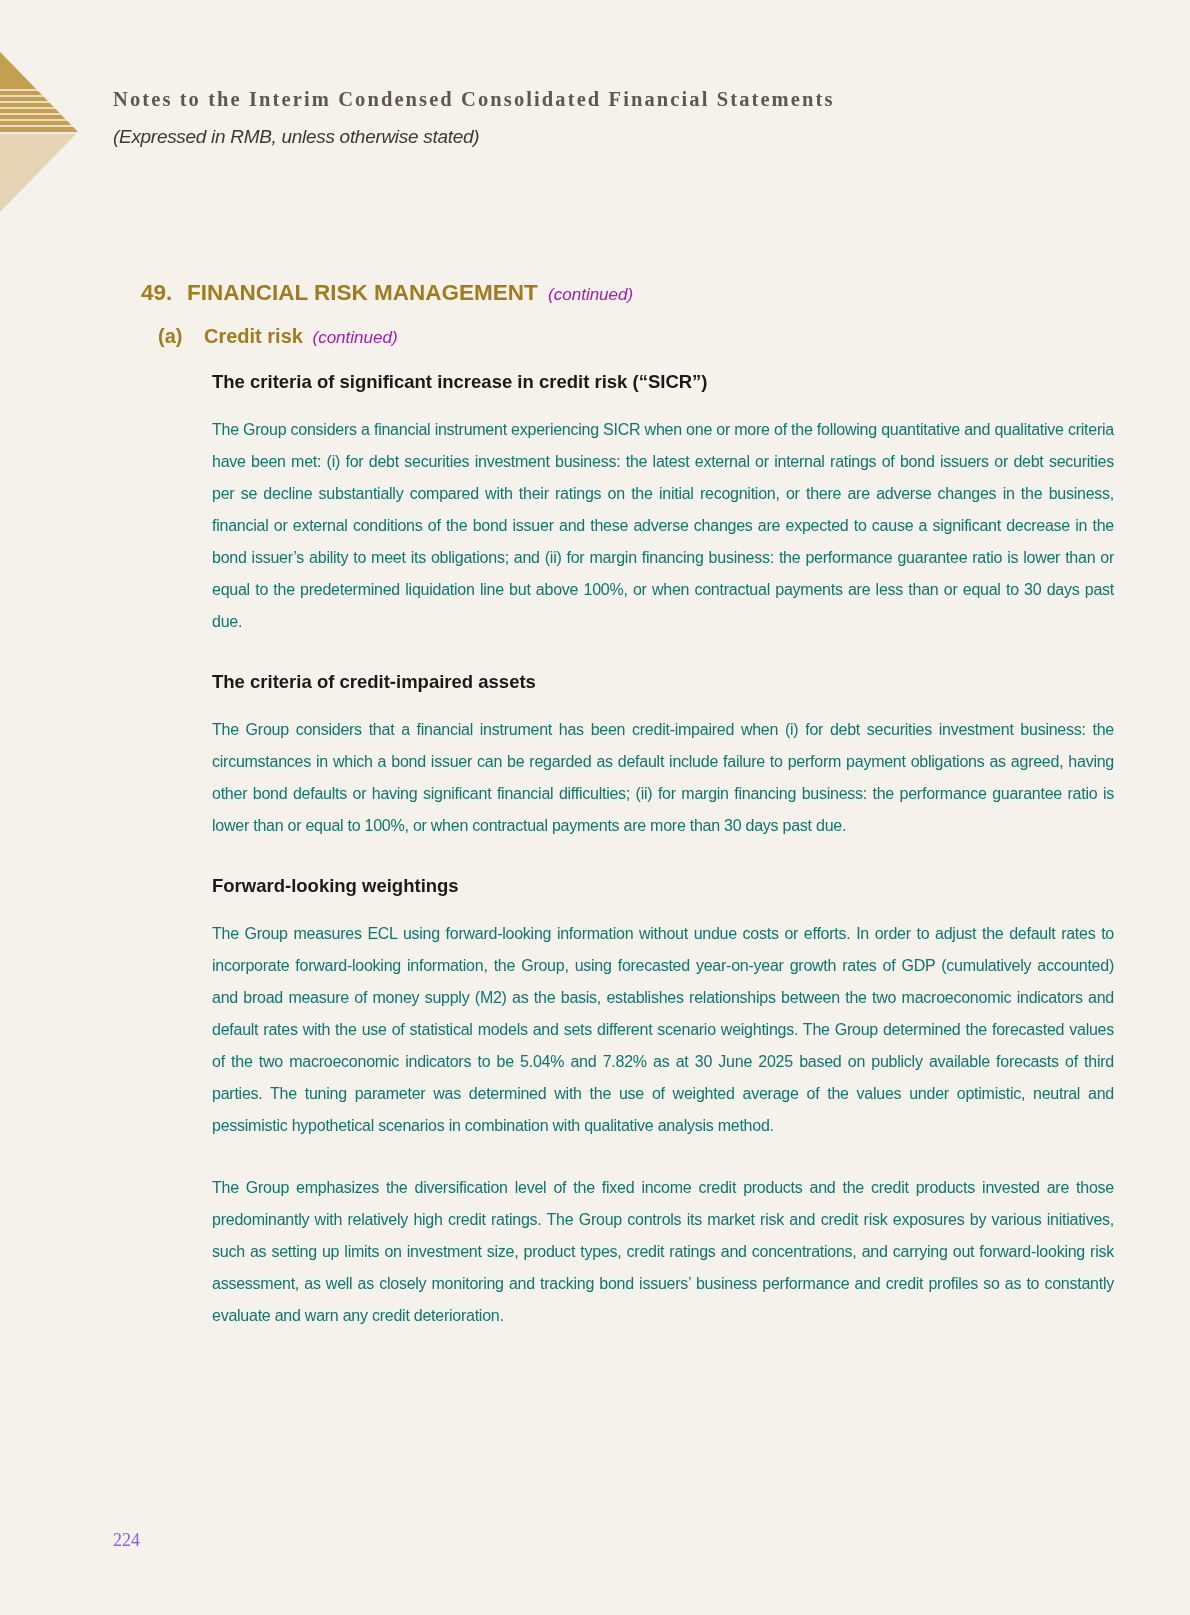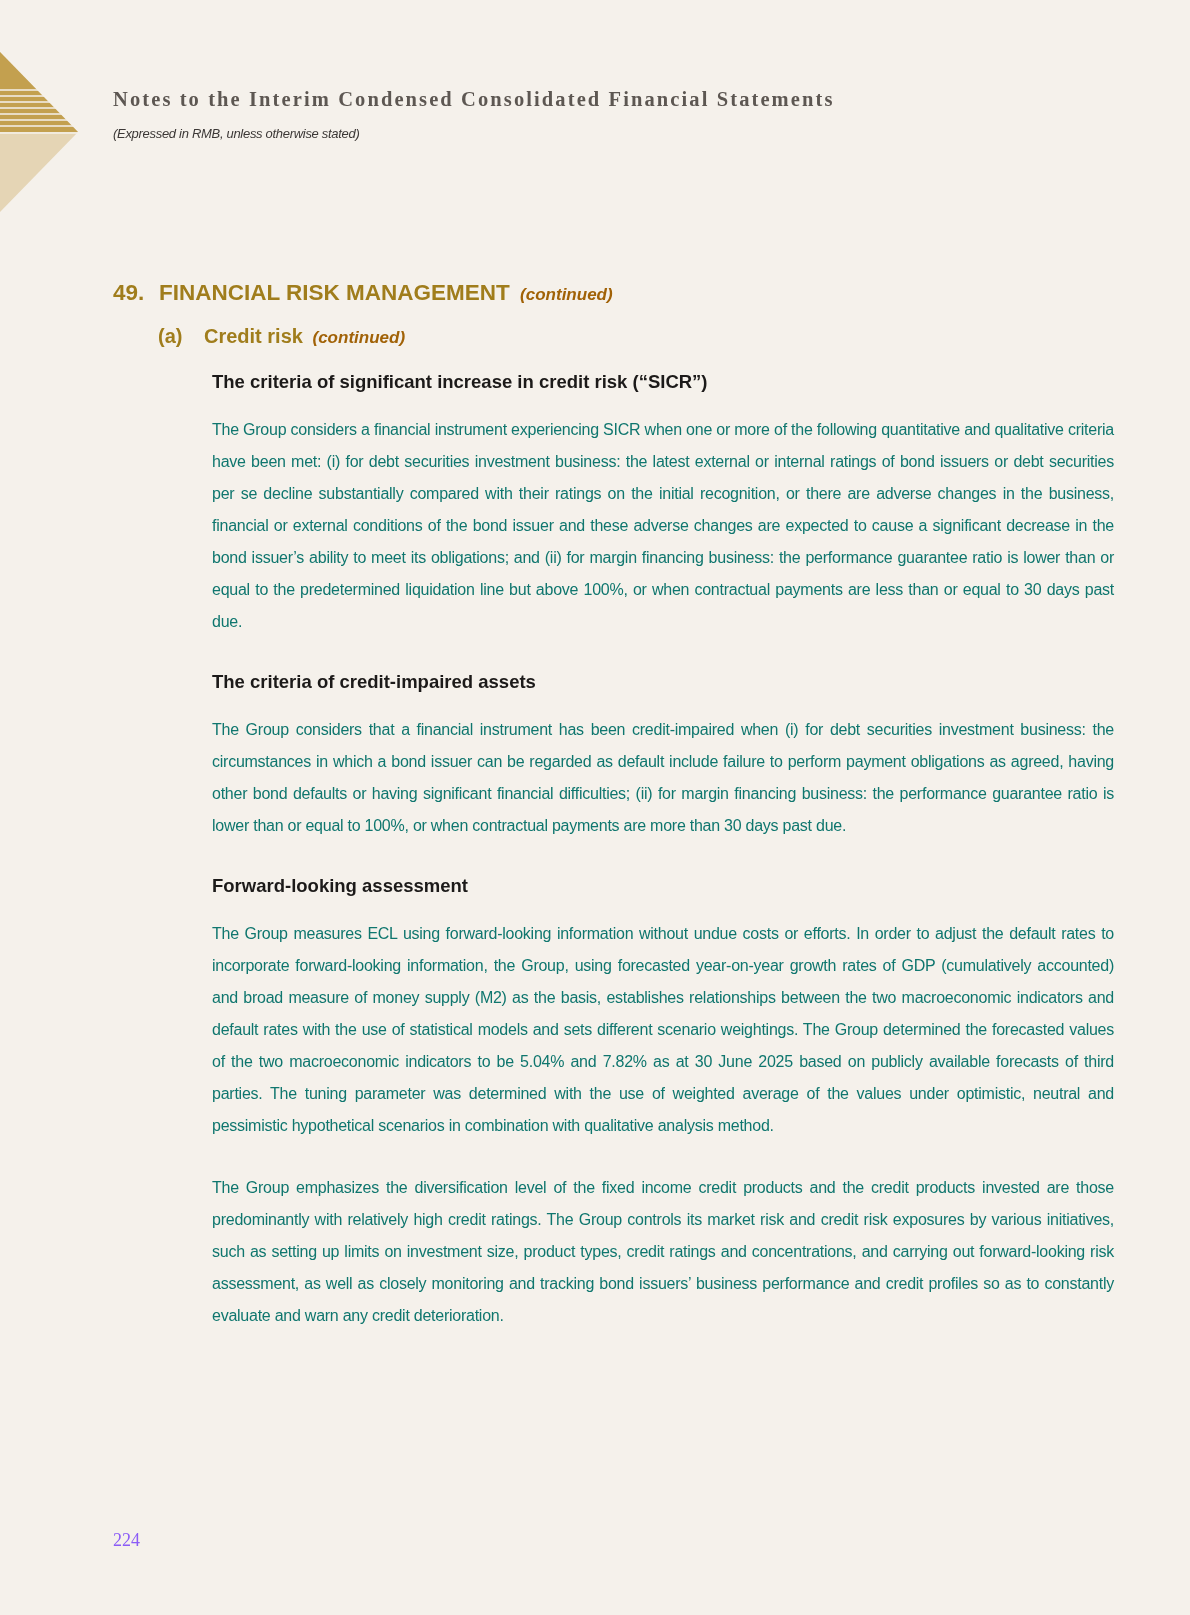--- a/index.html
+++ b/index.html
@@ -12,28 +12,28 @@
   .corner { position: absolute; left: 0; top: 52px; width: 80px; height: 160px; }
   .hdr-title {
     position: absolute; left: 113px; top: 88px;
     font-family: "Liberation Serif", "DejaVu Serif", serif;
     font-size: 20.5px; font-weight: bold; letter-spacing: 2.1px; color: #5d5752;
     white-space: nowrap;
     text-align: center;
   }
   .hdr-sub {
     position: absolute; left: 113px; top: 126px;
-    font-size: 13px; font-style: italic; color: #3c3836; letter-spacing: -0.3px;
+    font-size: 19px; font-style: italic; color: #3c3836; letter-spacing: -0.3px;
   }
   .sec-title {
     position: absolute; left: 113px; top: 280px;
     font-size: 22.5px; font-weight: bold; color: #a07d1c; white-space: nowrap;
   }
-  .sec-title .num { display: inline-block; width: 46px; }
-  .cont { font-weight: bold; font-style: italic; font-size: 17px; color: #a16207; margin-left: 4px; }
+  .sec-title .num { display: inline-block; width: 46px; margin-left: 28px; }
+  .cont { font-weight: normal; font-style: italic; font-size: 17px; color: #a21caf; margin-left: 4px; }
   .sub-title {
     position: absolute; left: 158px; top: 325px;
     font-size: 20px; font-weight: bold; color: #a07d1c; white-space: nowrap;
   }
   .sub-title .num { display: inline-block; width: 46px; }
   .content { position: absolute; left: 212px; top: 368px; width: 902px; }
   .h3 {
     font-size: 18.5px; font-weight: bold; color: #1c1a19; margin: 0 0 18px 0; line-height: 28px;
   }
   .p {
@@ -77,19 +77,19 @@
   <span class="cont">(continued)</span>
 </div>
 
 <div class="content">
   <div class="h3">The criteria of significant increase in credit risk (“SICR”)</div>
   <div class="p" style="margin-bottom:30px;">The Group considers a financial instrument experiencing SICR when one or more of the following quantitative and qualitative criteria have been met: (i) for debt securities investment business: the latest external or internal ratings of bond issuers or debt securities per se decline substantially compared with their ratings on the initial recognition, or there are adverse changes in the business, financial or external conditions of the bond issuer and these adverse changes are expected to cause a significant decrease in the bond issuer’s ability to meet its obligations; and (ii) for margin financing business: the performance guarantee ratio is lower than or equal to the predetermined liquidation line but above 100%, or when contractual payments are less than or equal to 30 days past due.</div>
 
   <div class="h3">The criteria of credit-impaired assets</div>
   <div class="p" style="margin-bottom:30px;">The Group considers that a financial instrument has been credit-impaired when (i) for debt securities investment business: the circumstances in which a bond issuer can be regarded as default include failure to perform payment obligations as agreed, having other bond defaults or having significant financial difficulties; (ii) for margin financing business: the performance guarantee ratio is lower than or equal to 100%, or when contractual payments are more than 30 days past due.</div>
 
-  <div class="h3">Forward-looking assessment</div>
+  <div class="h3">Forward-looking weightings</div>
   <div class="p" style="margin-bottom:30px;">The Group measures ECL using forward-looking information without undue costs or efforts. In order to adjust the default rates to incorporate forward-looking information, the Group, using forecasted year-on-year growth rates of GDP (cumulatively accounted) and broad measure of money supply (M2) as the basis, establishes relationships between the two macroeconomic indicators and default rates with the use of statistical models and sets different scenario weightings. The Group determined the forecasted values of the two macroeconomic indicators to be 5.04% and 7.82% as at 30 June 2025 based on publicly available forecasts of third parties. The tuning parameter was determined with the use of weighted average of the values under optimistic, neutral and pessimistic hypothetical scenarios in combination with qualitative analysis method.</div>
 
   <div class="p">The Group emphasizes the diversification level of the fixed income credit products and the credit products invested are those predominantly with relatively high credit ratings. The Group controls its market risk and credit risk exposures by various initiatives, such as setting up limits on investment size, product types, credit ratings and concentrations, and carrying out forward-looking risk assessment, as well as closely monitoring and tracking bond issuers’ business performance and credit profiles so as to constantly evaluate and warn any credit deterioration.</div>
 </div>
 
 <div class="page-num">224</div>
 
 </body></html>

